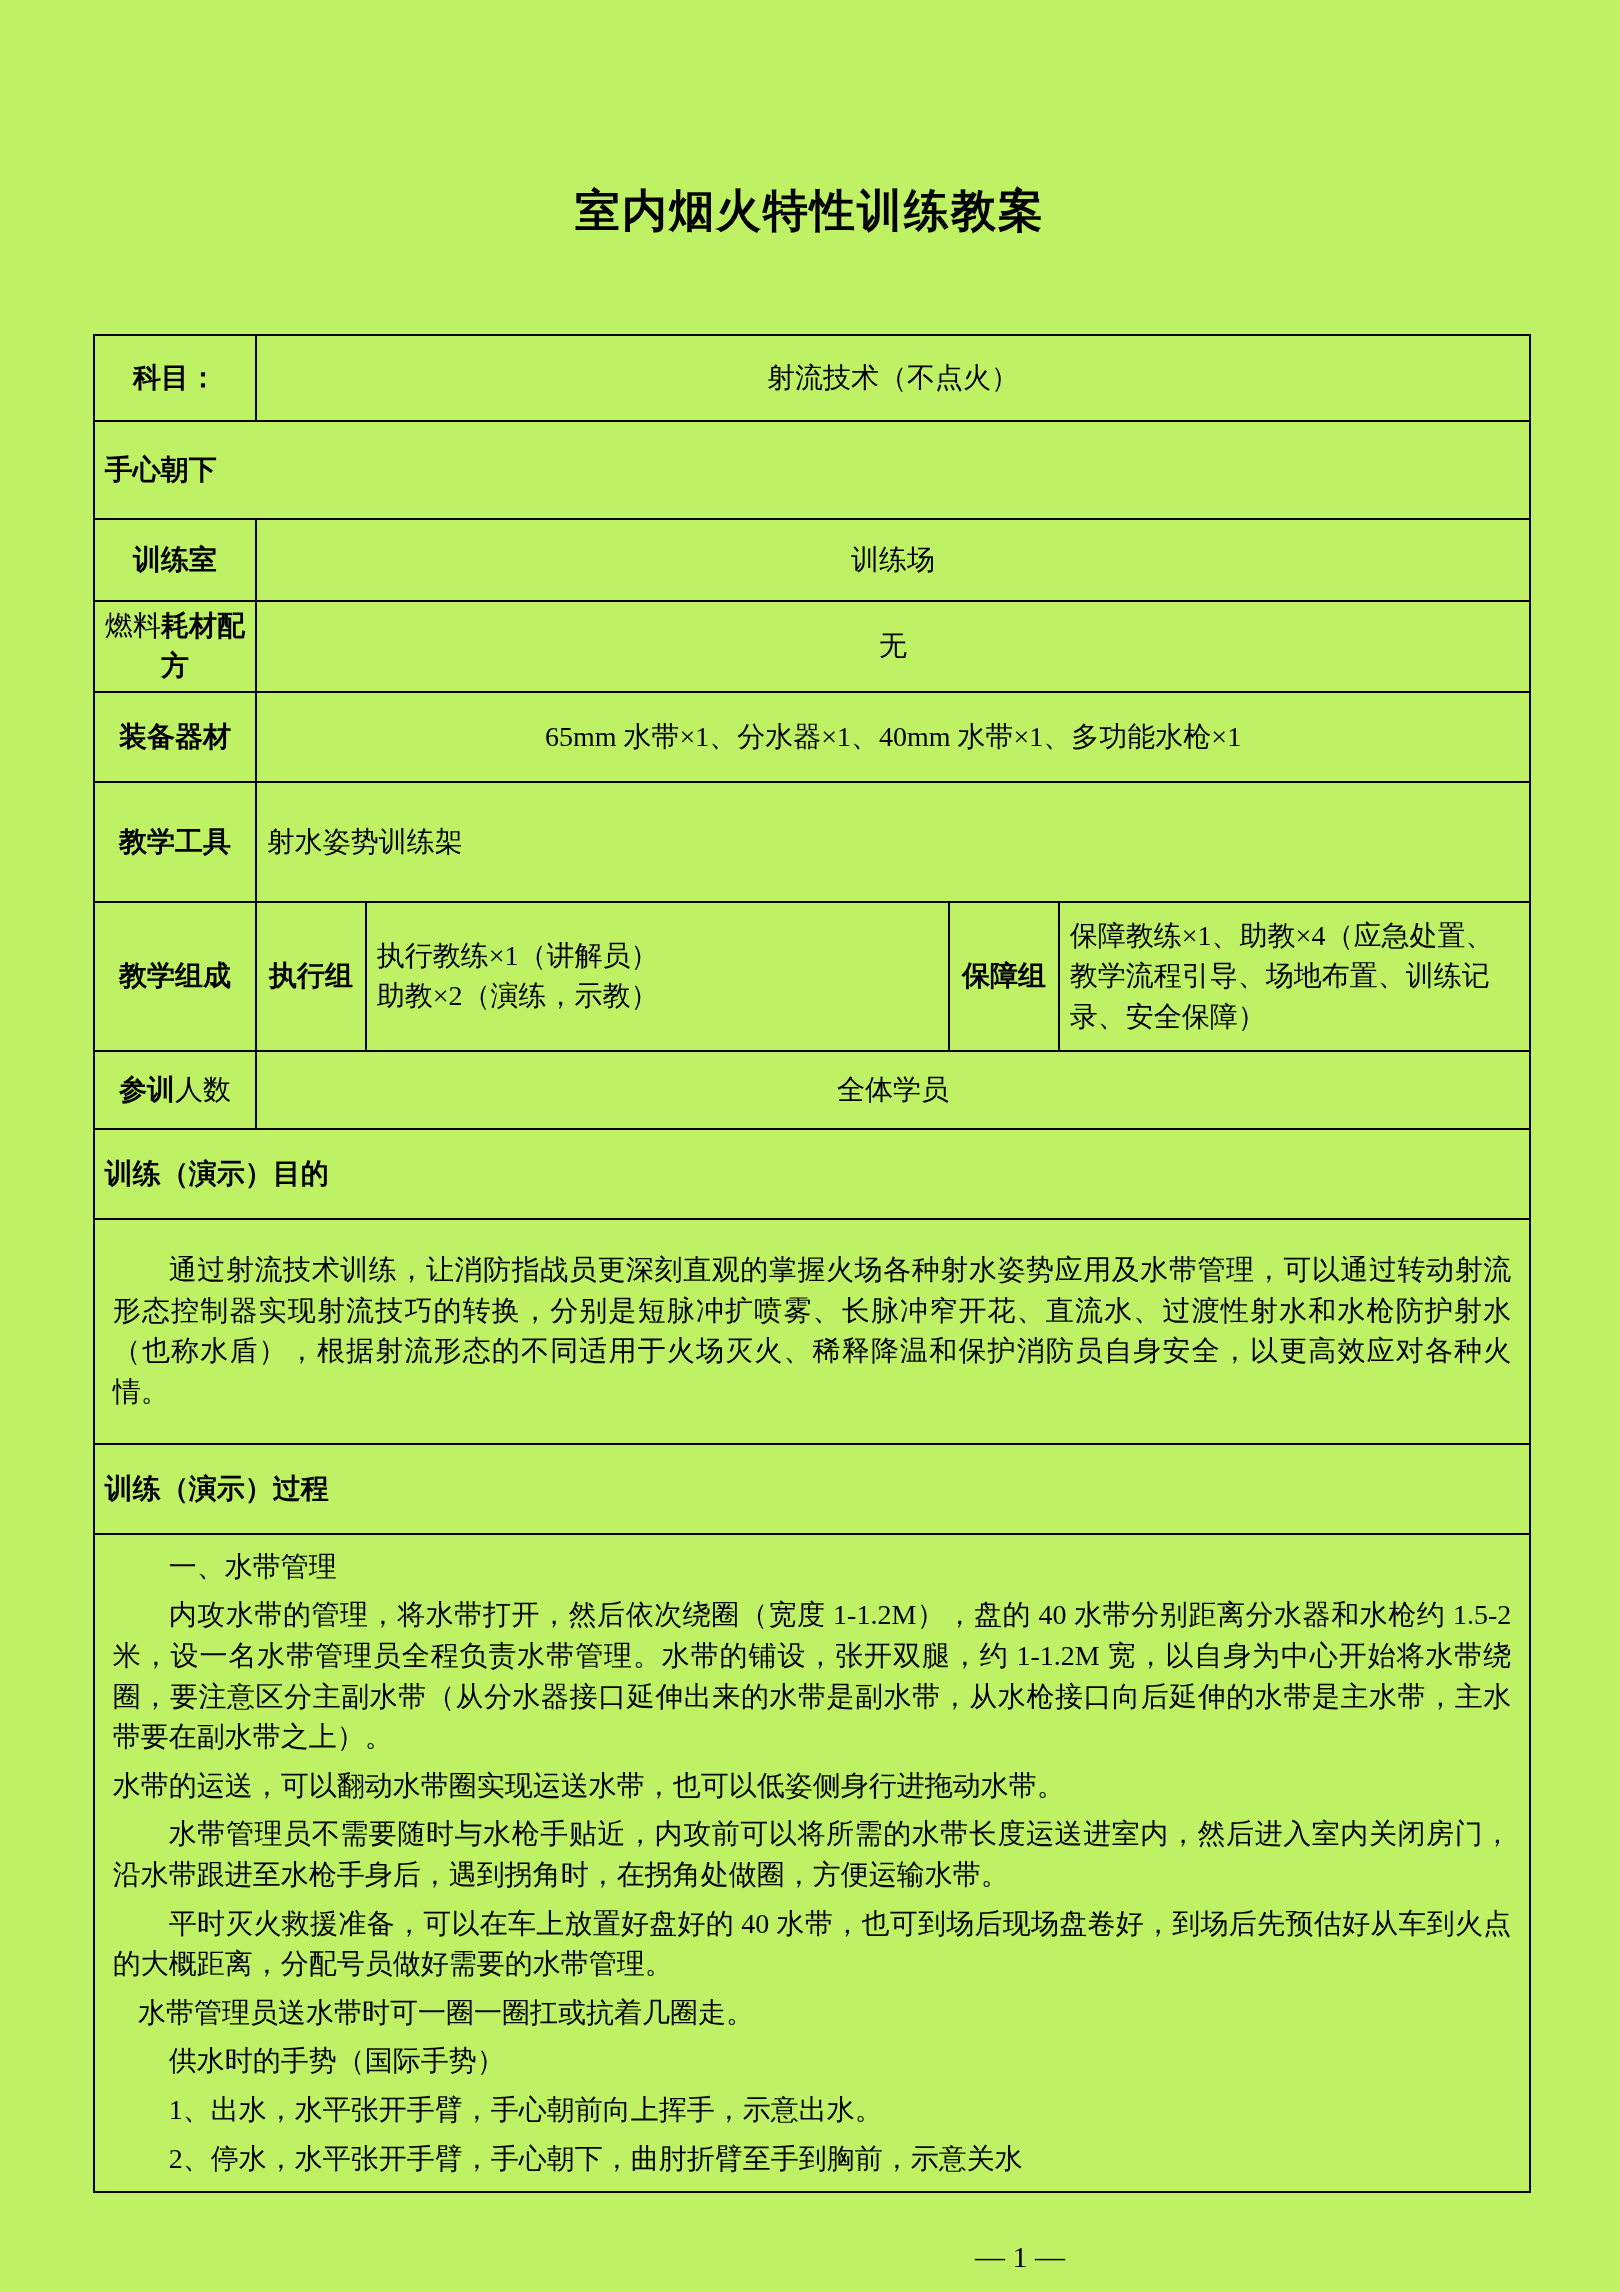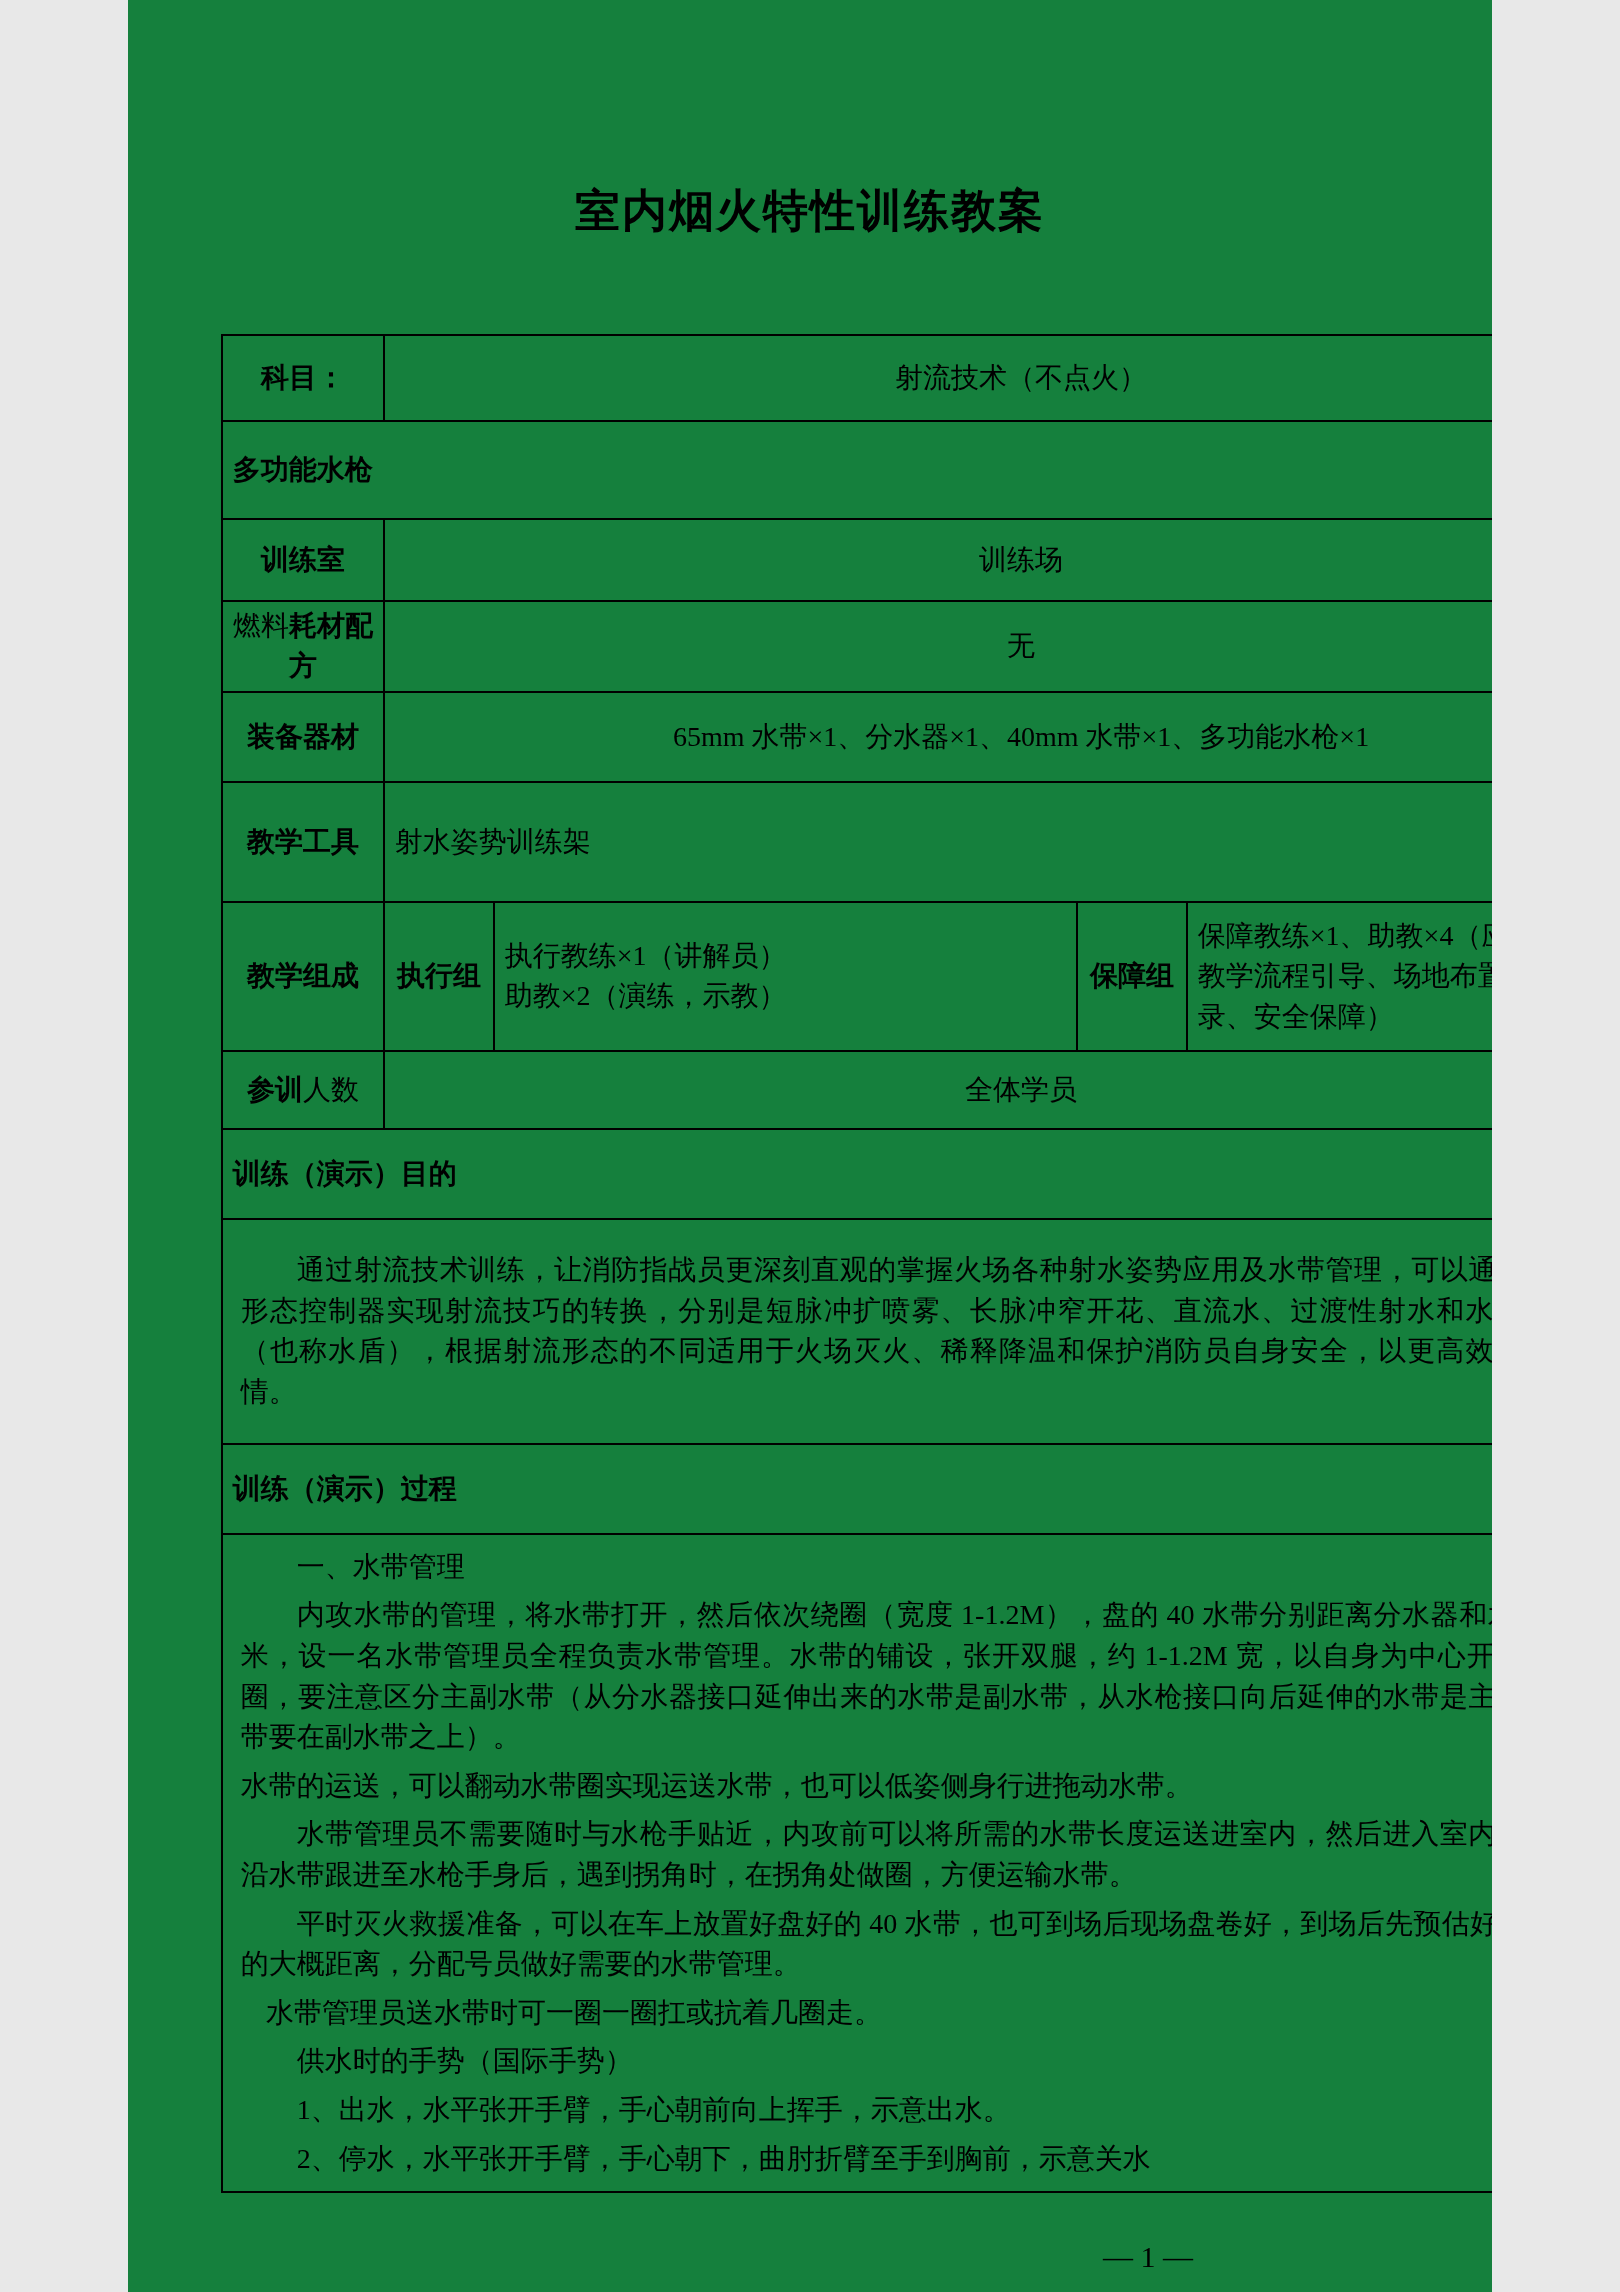--- a/index.html
+++ b/index.html
@@ -1,21 +1,21 @@
 <!DOCTYPE html>
 <html><head>
 <meta charset="utf-8">
 <style>
   * { margin:0; padding:0; box-sizing:border-box; }
   html,body { background:#e8e8e8; }
   .page {
     position:relative;
-    width:1364px; height:2293px;
+    width:1620px; height:2293px;
     margin:0 auto;
-    background:#15803d;
+    background:#bef264;
     color:#000;
     overflow:hidden;
     font-family:"Liberation Serif","DejaVu Serif",serif;
   }
   .doc-title {
     padding-top:181px;
     text-align:center;
     font-family:"Liberation Sans","DejaVu Sans",sans-serif;
     font-weight:bold;
     font-size:45px;
@@ -90,21 +90,21 @@
       <col style="width:471px">
     </colgroup>
 
     <tbody>
         <tr class="row-subject">
       <td class="c1 hei">科目：</td>
       <td colspan="4" class="song subject-value">射流技术（不点火）</td>
     </tr>
 
     <tr class="row-prep">
-      <td colspan="5" class="hei sec-header prep-cell">多功能水枪</td>
+      <td colspan="5" class="hei sec-header prep-cell">手心朝下</td>
     </tr>
 
     <tr class="row-room">
       <td class="c1 hei">训练室</td>
       <td colspan="4" class="hei-reg center">训练场</td>
     </tr>
 
     <tr class="row-fuel">
       <td class="c1"><span class="hei-reg">燃料</span><span class="hei">耗材配方</span></td>
       <td colspan="4" class="song center">无</td>

